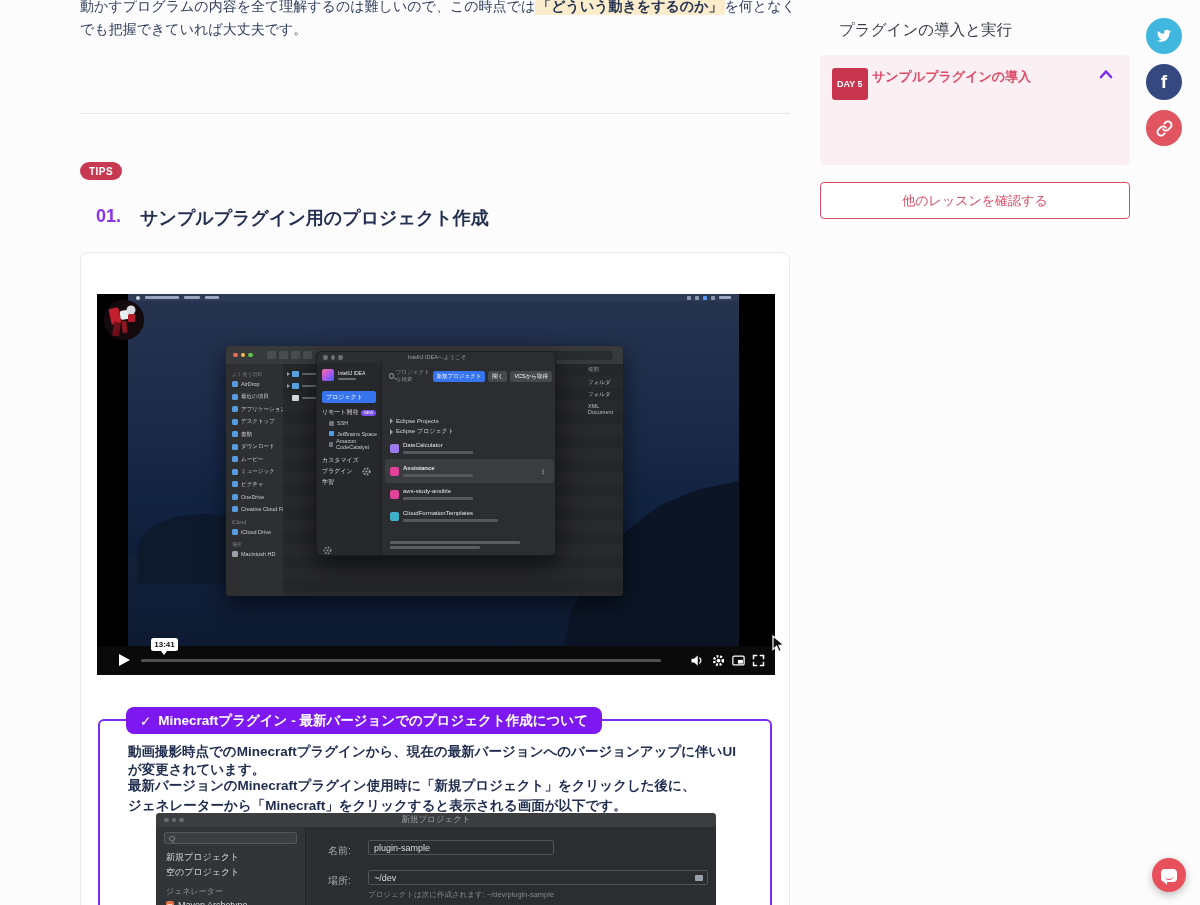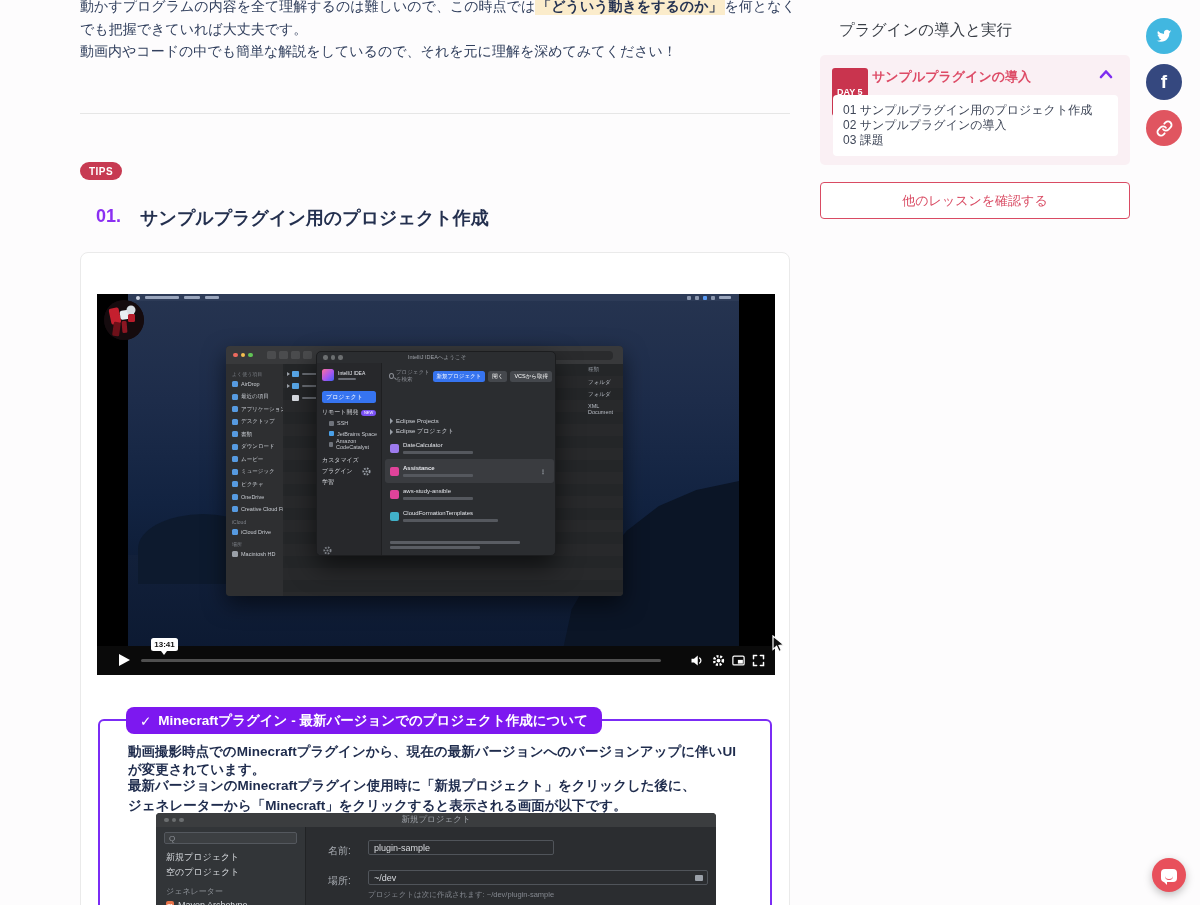--- a/index.html
+++ b/index.html
@@ -150,21 +150,21 @@
   .dlg-flab{position:absolute;font-size:10px;color:#a9adb3;}
   .dlg-input{position:absolute;height:15px;background:#2b2d30;border:1px solid #50545a;border-radius:2px;
              font-size:9px;color:#d7dade;display:flex;align-items:center;padding-left:5px;box-sizing:border-box;}
   .dlg-helper{position:absolute;font-size:7.5px;color:#84888f;}
   .folder-glyph{margin-left:auto;margin-right:4px;width:8px;height:6px;background:#9aa0a8;border-radius:1px;}
 
   
   .side-title{left:820px;top:20px;font-size:15.5px;color:#3a3f47;font-weight:500;margin-left:19px;}
   .accordion{left:820px;top:55px;width:310px;height:110px;background:#faf0f4;border-radius:5px;}
   .day{left:12px;top:13px;height:16px;background:#c9344e;border-radius:3px;color:#fff;
-       font-size:9px;font-weight:700;display:flex;align-items:center;padding:16px 5px;}
+       font-size:9px;font-weight:700;display:flex;align-items:center;padding:8px 5px;}
   .lesson-title{left:52px;top:13px;font-size:13px;font-weight:700;color:#dd4b66;}
   .chev{left:278px;top:13px;width:16px;height:12px;}
   .acc-box{left:13px;top:40px;width:285px;height:61px;background:#fff;border-radius:4px;
            padding:8px 0 0 10px;box-sizing:border-box;}
   .acc-item{font-size:12px;color:#3f4758;line-height:15px;font-weight:500;}
   .other-btn{left:820px;top:182px;width:310px;height:37px;background:#fff;border:1px solid #d94b63;
              border-radius:4px;color:#d94b63;font-size:13px;font-weight:500;
              display:flex;align-items:center;justify-content:center;box-sizing:border-box;cursor:pointer;}
 
   
@@ -181,21 +181,20 @@
                       border-right:0 solid transparent;border-top:4px solid #fff;}
   .chat-smile{position:absolute;left:4px;top:7px;width:8px;height:3px;border-bottom:1.6px solid #e8505b;border-radius:0 0 6px 6px;}
 </style>
 </head>
 <body>
 
 <div class="root">
 
   <div class="abs intro">
     <span>動かすプログラムの内容を全て理解するのは難しいので、この時点では</span><span class="hl">「どういう動きをするのか」</span><span>を何となくでも把握できていれば大丈夫です。</span><br>
-    <span>動画内やコードの中でも簡単な解説をしているので、それを元に理解を深めてみてください！</span>
   </div>
 
   <div class="abs divider"></div>
 
   <div class="abs tips">TIPS</div>
 
   <div class="abs heading">
     <span class="num">01.</span>
     <span>サンプルプラグイン用のプロジェクト作成</span>
   </div>
@@ -519,25 +518,20 @@
   </svg>
 
   <div class="abs side-title">プラグインの導入と実行</div>
 
   <div class="abs accordion">
     <div class="abs day">DAY 5</div>
     <div class="abs lesson-title">サンプルプラグインの導入</div>
     <svg class="abs chev" viewBox="0 0 16 12">
       <polyline points="3,9 8,3.5 13,9" fill="none" stroke="#7e2df0" stroke-width="2.6" stroke-linecap="round" stroke-linejoin="round"></polyline>
     </svg>
-    <div class="abs acc-box">
-      <div class="acc-item">01 サンプルプラグイン用のプロジェクト作成</div>
-      <div class="acc-item">02 サンプルプラグインの導入</div>
-      <div class="acc-item">03 課題</div>
-    </div>
   </div>
 
   <div class="abs other-btn">他のレッスンを確認する</div>
 
   <div class="abs soc tw">
     <svg width="18" height="18" viewBox="0 0 24 24">
       <path fill="#fff" d="M22 5.9c-.7.3-1.5.5-2.3.6.8-.5 1.4-1.3 1.7-2.2-.8.5-1.6.8-2.5 1A3.9 3.9 0 0 0 12 8.5c0 .3 0 .6.1.9A11 11 0 0 1 4 5.2a3.9 3.9 0 0 0 1.2 5.2c-.6 0-1.2-.2-1.8-.5v.1c0 1.9 1.3 3.4 3.1 3.8-.3.1-.7.1-1 .1l-.8-.1a3.9 3.9 0 0 0 3.7 2.7A7.9 7.9 0 0 1 2 18.1 11 11 0 0 0 8 19.8c7.2 0 11.1-6 11.1-11.1v-.5c.8-.6 1.4-1.3 1.9-2.1z"></path>
     </svg>
   </div>
   <div class="abs soc fb">

